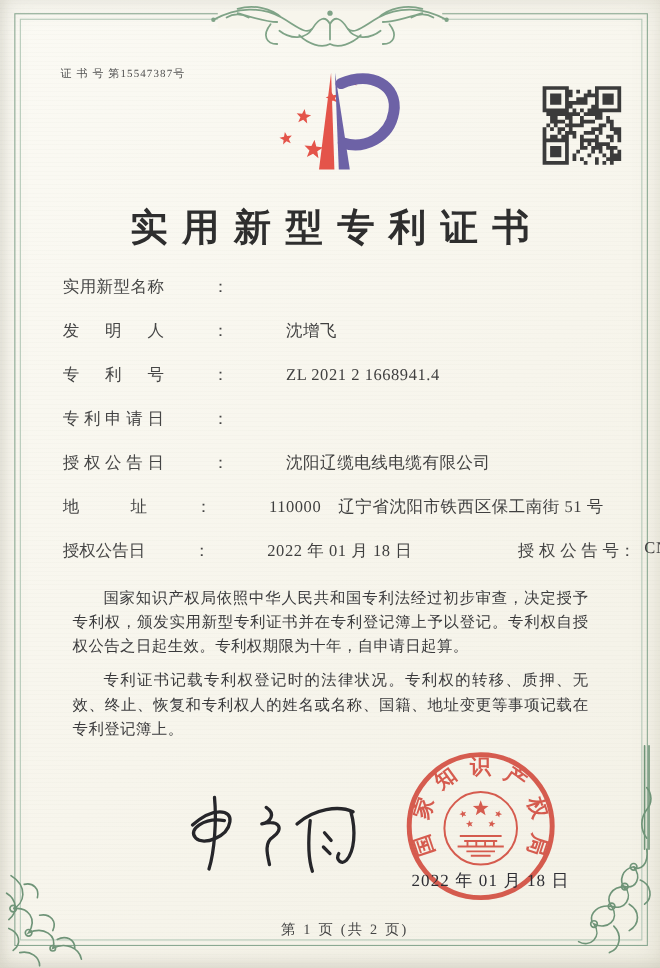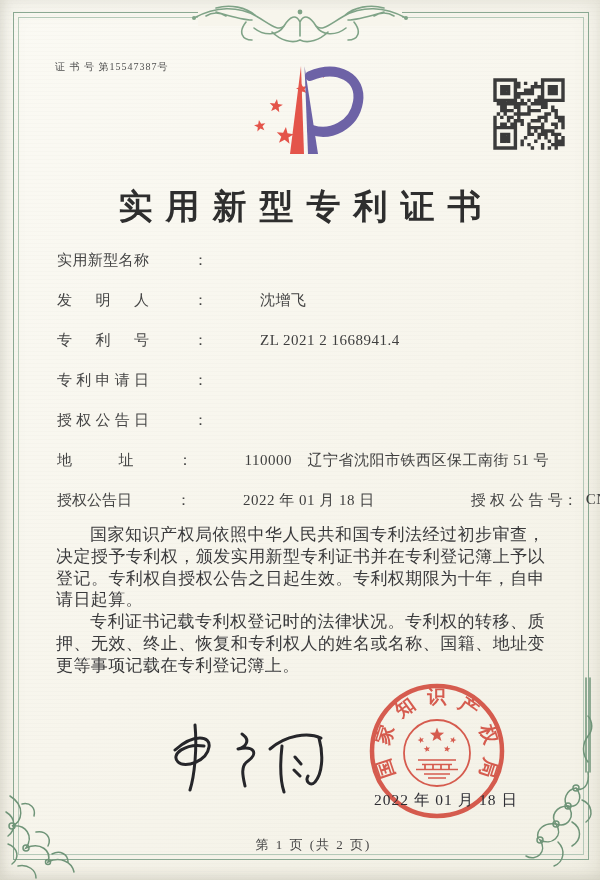--- a/index.html
+++ b/index.html
@@ -28,21 +28,21 @@
     font-size:34px;font-weight:bold;color:#2e2e2e;letter-spacing:13px;text-indent:13px;}
 
   .fields{position:absolute;left:57px;top:251px;width:492px;}
   .frow{display:flex;align-items:baseline;font-size:15px;color:#474747;height:23px;margin-bottom:17px;white-space:nowrap;gap:44px;}
   .flabel{display:inline-block;width:92px;text-align:justify;text-align-last:justify;color:#454545;}
   .fcolon{display:inline-block;margin-right:8px;color:#454545;}
   .fval{color:#3f3f3f;letter-spacing:0.5px;}
   .fpair2{margin-left:52px;display:flex;align-items:flex-start;}
 
   .paras{position:absolute;left:56px;top:524px;width:489px;}
-  .paras p{margin:0;font-size:17px;line-height:21.8px;text-indent:2em;
+  .paras p{margin:10px;font-size:14px;line-height:21.8px;text-indent:2em;
     text-align:justify;color:#3a3a3c;letter-spacing:0.4px;}
 
   .signer{position:absolute;left:58px;top:740px;font-size:16px;color:#3a3a3a;line-height:30px;}
   .signer .t{letter-spacing:4px;}
   .signature{position:absolute;left:158px;top:718px;}
 
   .seal{position:absolute;left:366px;top:680px;opacity:0.92;mix-blend-mode:multiply;}
   .seal-date{position:absolute;left:374px;top:790px;width:170px;font-size:15.5px;
     color:#2e2e34;letter-spacing:1px;}
 
@@ -136,20 +136,21 @@
         <span class="fcolon">：</span>
       <span class="fval">ZL 2021 2 1668941.4</span>
     </div>
     <div class="frow">
       <span class="flabel">专利申请日</span>
         <span class="fcolon">：</span>
     </div>
     <div class="frow">
       <span class="flabel">授权公告日</span>
         <span class="fcolon">：</span>
+      <span class="fval">沈阳辽缆电线电缆有限公司</span>
     </div>
     <div class="frow">
       <span class="flabel">地址</span>
         <span class="fcolon">：</span>
       <span class="fval">110000　辽宁省沈阳市铁西区保工南街 51 号</span>
     </div>
     <div class="frow">
       <span class="flabel">授权公告日</span>
         <span class="fcolon">：</span>
       <span class="fval">2022 年 01 月 18 日</span>

